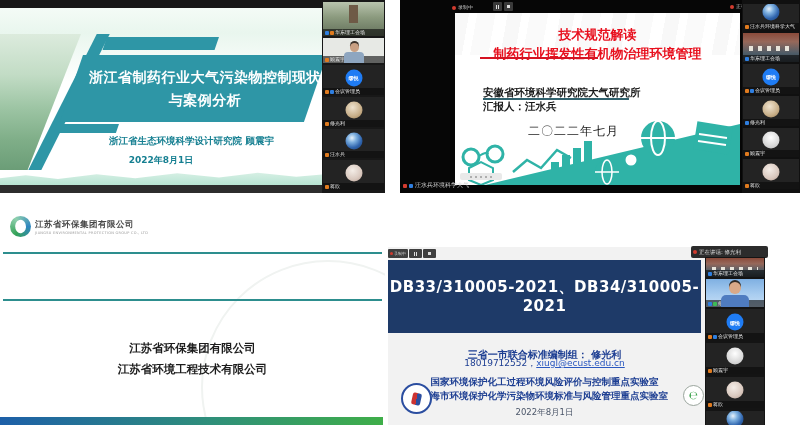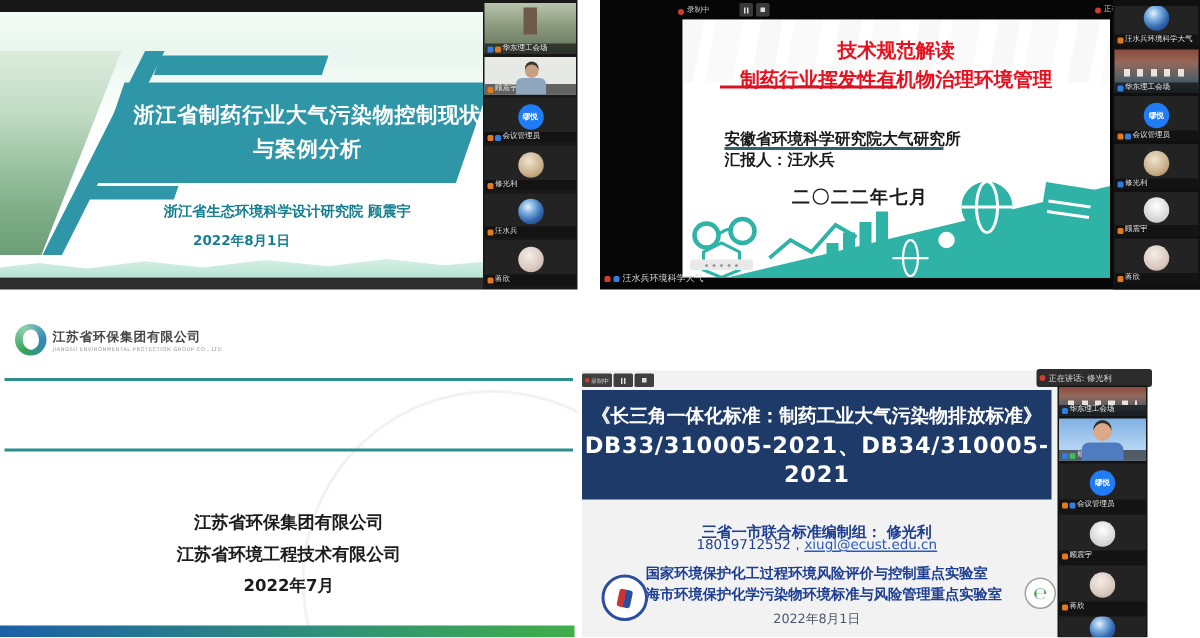--- a/index.html
+++ b/index.html
@@ -85,21 +85,21 @@
   #tr-baricons i{width:2px;height:5px;background:#6f6f6f;}
   #tr-slide{left:55px;top:13px;width:285px;height:172px;background:#fff;overflow:hidden;}
   #tr-ghost{left:0;top:0;width:285px;height:42px;opacity:.5;
       background:repeating-linear-gradient(100deg,#f1f1f1 0 14px,#ffffff 14px 22px,#f5f5f5 22px 40px,#ffffff 40px 52px);}
   #tr-title{left:0;top:13px;width:285px;text-align:center;color:#e8101e;font-weight:bold;
             font-size:13px;line-height:1.45;}
   #tr-underline1{left:25px;top:44px;width:118px;height:2px;background:#d51322;}
   #tr-org{left:28px;top:73px;font-size:10.5px;font-weight:bold;color:#1a1a1a;}
   #tr-orgline{left:28px;top:85px;width:146px;height:2px;background:#31626e;}
   #tr-presenter{left:28px;top:87px;font-size:10.5px;font-weight:bold;color:#1a1a1a;}
-  #tr-date{left:73px;top:110px;font-size:12px;font-weight:bold;color:#1a1a1a;letter-spacing:1px;}
+  #tr-date{left:73px;top:110px;font-size:12px;font-weight:normal;color:#1a1a1a;letter-spacing:1px;}
   #tr-illu{left:0;bottom:0;width:285px;height:75px;}
   #tr-tools{left:5px;top:160px;width:42px;height:7px;background:#e9e9e9;border-radius:2px;
             display:flex;align-items:center;justify-content:center;gap:3px;}
   #tr-tools i{width:2px;height:2px;border-radius:50%;background:#9a9a9a;}
   #tr-plabel{left:3px;top:181px;display:flex;align-items:center;gap:2px;}
   #tr-plabel .t{font-size:6px;color:#d6d6d6;}
   #tr-sb{left:342px;top:0;width:58px;height:193px;background:#101010;}
 
   
   #bl{left:0;top:205px;width:385px;height:220px;background:#ffffff;overflow:hidden;}
@@ -344,21 +344,20 @@
       <div class="circ"></div>
       <div class="tcol">
         <div class="t1">江苏省环保集团有限公司</div>
         <div class="t2">JIANGSU ENVIRONMENTAL PROTECTION GROUP CO., LTD</div>
       </div>
     </div>
     <div class="abs bl-line" style="top:47px"></div>
     <div class="abs bl-line" style="top:94px"></div>
     <div class="abs bl-org" style="top:136px">江苏省环保集团有限公司</div>
     <div class="abs bl-org" style="top:157px">江苏省环境工程技术有限公司</div>
-    <div class="abs bl-org" style="top:178px;font-size:11px">2022年7月</div>
     <div class="abs" id="bl-grad"></div>
   </div>
 
   <div class="abs" id="br">
     <div class="abs" id="br-slidebg"></div>
 
     <div class="abs" id="br-pill">
       <span class="seg">
         <span class="rec-dot" style="width:3px;height:3px"></span>
         <span class="t">录制中</span>
@@ -366,21 +365,20 @@
       <span class="seg mini-btn">
           <i class="b"></i>
           <i class="b"></i>
         </span>
       <span class="seg mini-btn">
           <i class="sq"></i>
         </span>
     </div>
 
     <div class="abs" id="br-navy">
-      <div class="l1">《长三角一体化标准：制药工业大气污染物排放标准》</div>
       <div class="l3">DB33/310005-2021、DB34/310005-2021</div>
     </div>
     <div class="abs br-blue" id="br-team">三省一市联合标准编制组：  修光利</div>
     <div class="abs br-blue" id="br-contact">
       <span>18019712552，</span><span class="mail">xiugl@ecust.edu.cn</span>
     </div>
     <div class="abs br-blue" id="br-lab1">国家环境保护化工过程环境风险评价与控制重点实验室</div>
     <div class="abs br-blue" id="br-lab2">上海市环境保护化学污染物环境标准与风险管理重点实验室</div>
     <div class="abs br-blue" id="br-date">2022年8月1日</div>
     <div class="abs" id="br-ecust">

